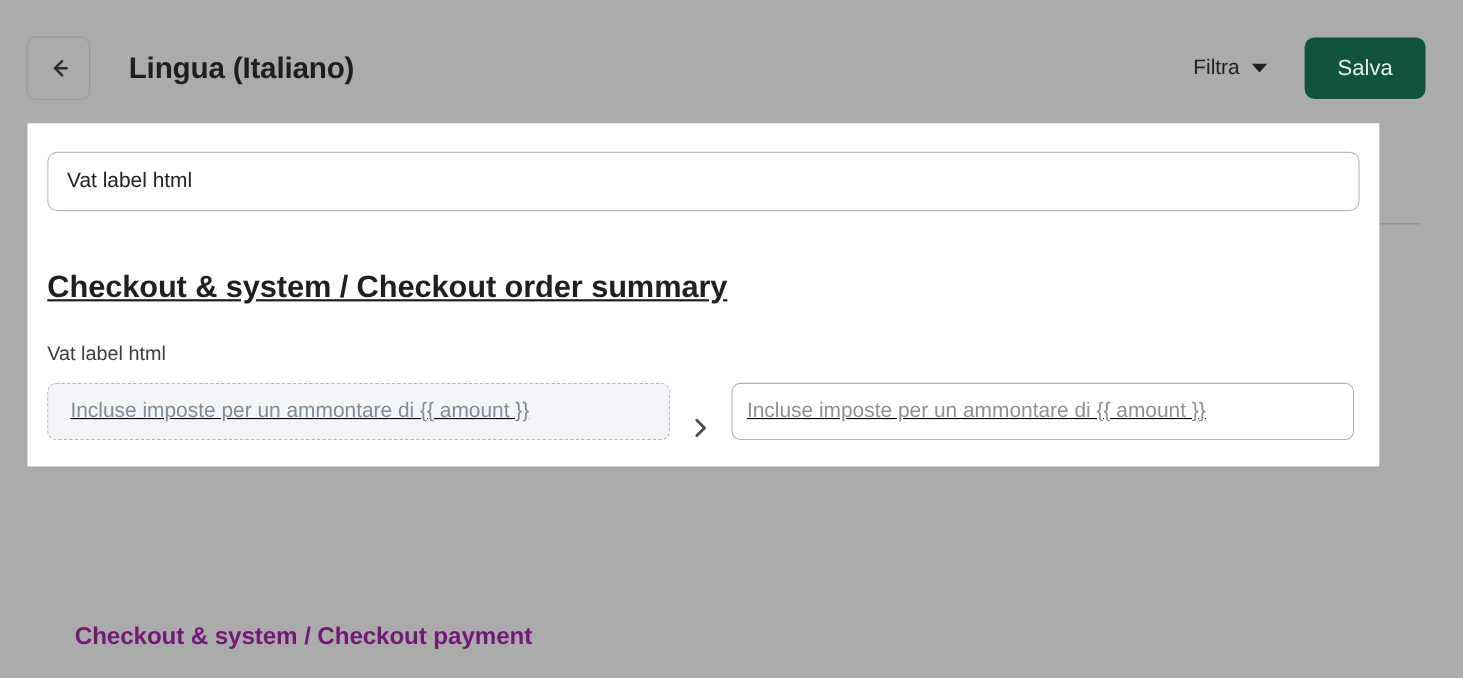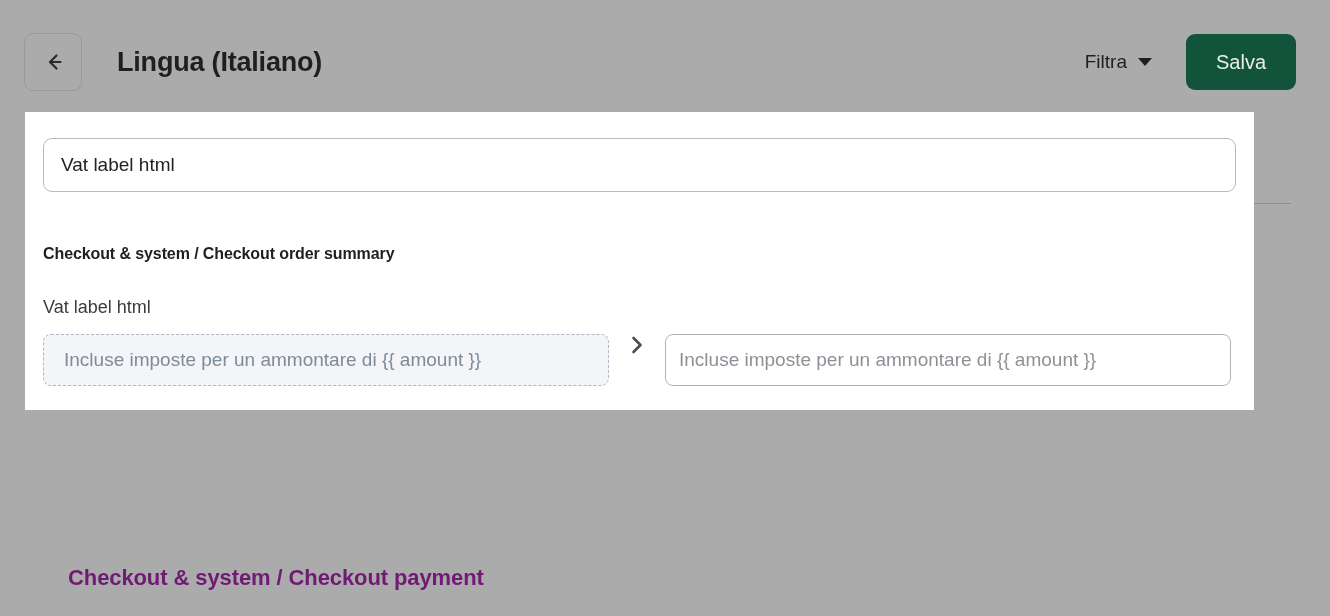--- a/index.html
+++ b/index.html
@@ -208,36 +208,38 @@
     background: #ffffff;
     font-family: inherit;
     font-size: 19px;
     color: #202223;
     padding: 0 17px;
     outline: none;
   }
 
   .group-heading {
     margin-top: 53px;
-    font-size: 16px;
+    font-size: 28px;
     font-weight: bold;
     color: #1f1f1f;
     letter-spacing: -0.1px;
+    text-decoration: underline;
   }
 
   .field-label {
     margin-top: 34px;
     font-size: 18px;
     color: #3a3d40;
   }
 
   .trans-row {
     margin-top: 16px;
     display: flex;
-    align-items: flex-start;
+    align-items: flex-end;
+    text-decoration: underline;
   }
   .source-box {
     width: 566px;
     height: 52px;
     box-sizing: border-box;
     border: 1px dashed #aeb9c6;
     border-radius: 8px;
     background: #f3f5f8;
     display: flex;
     align-items: center;

